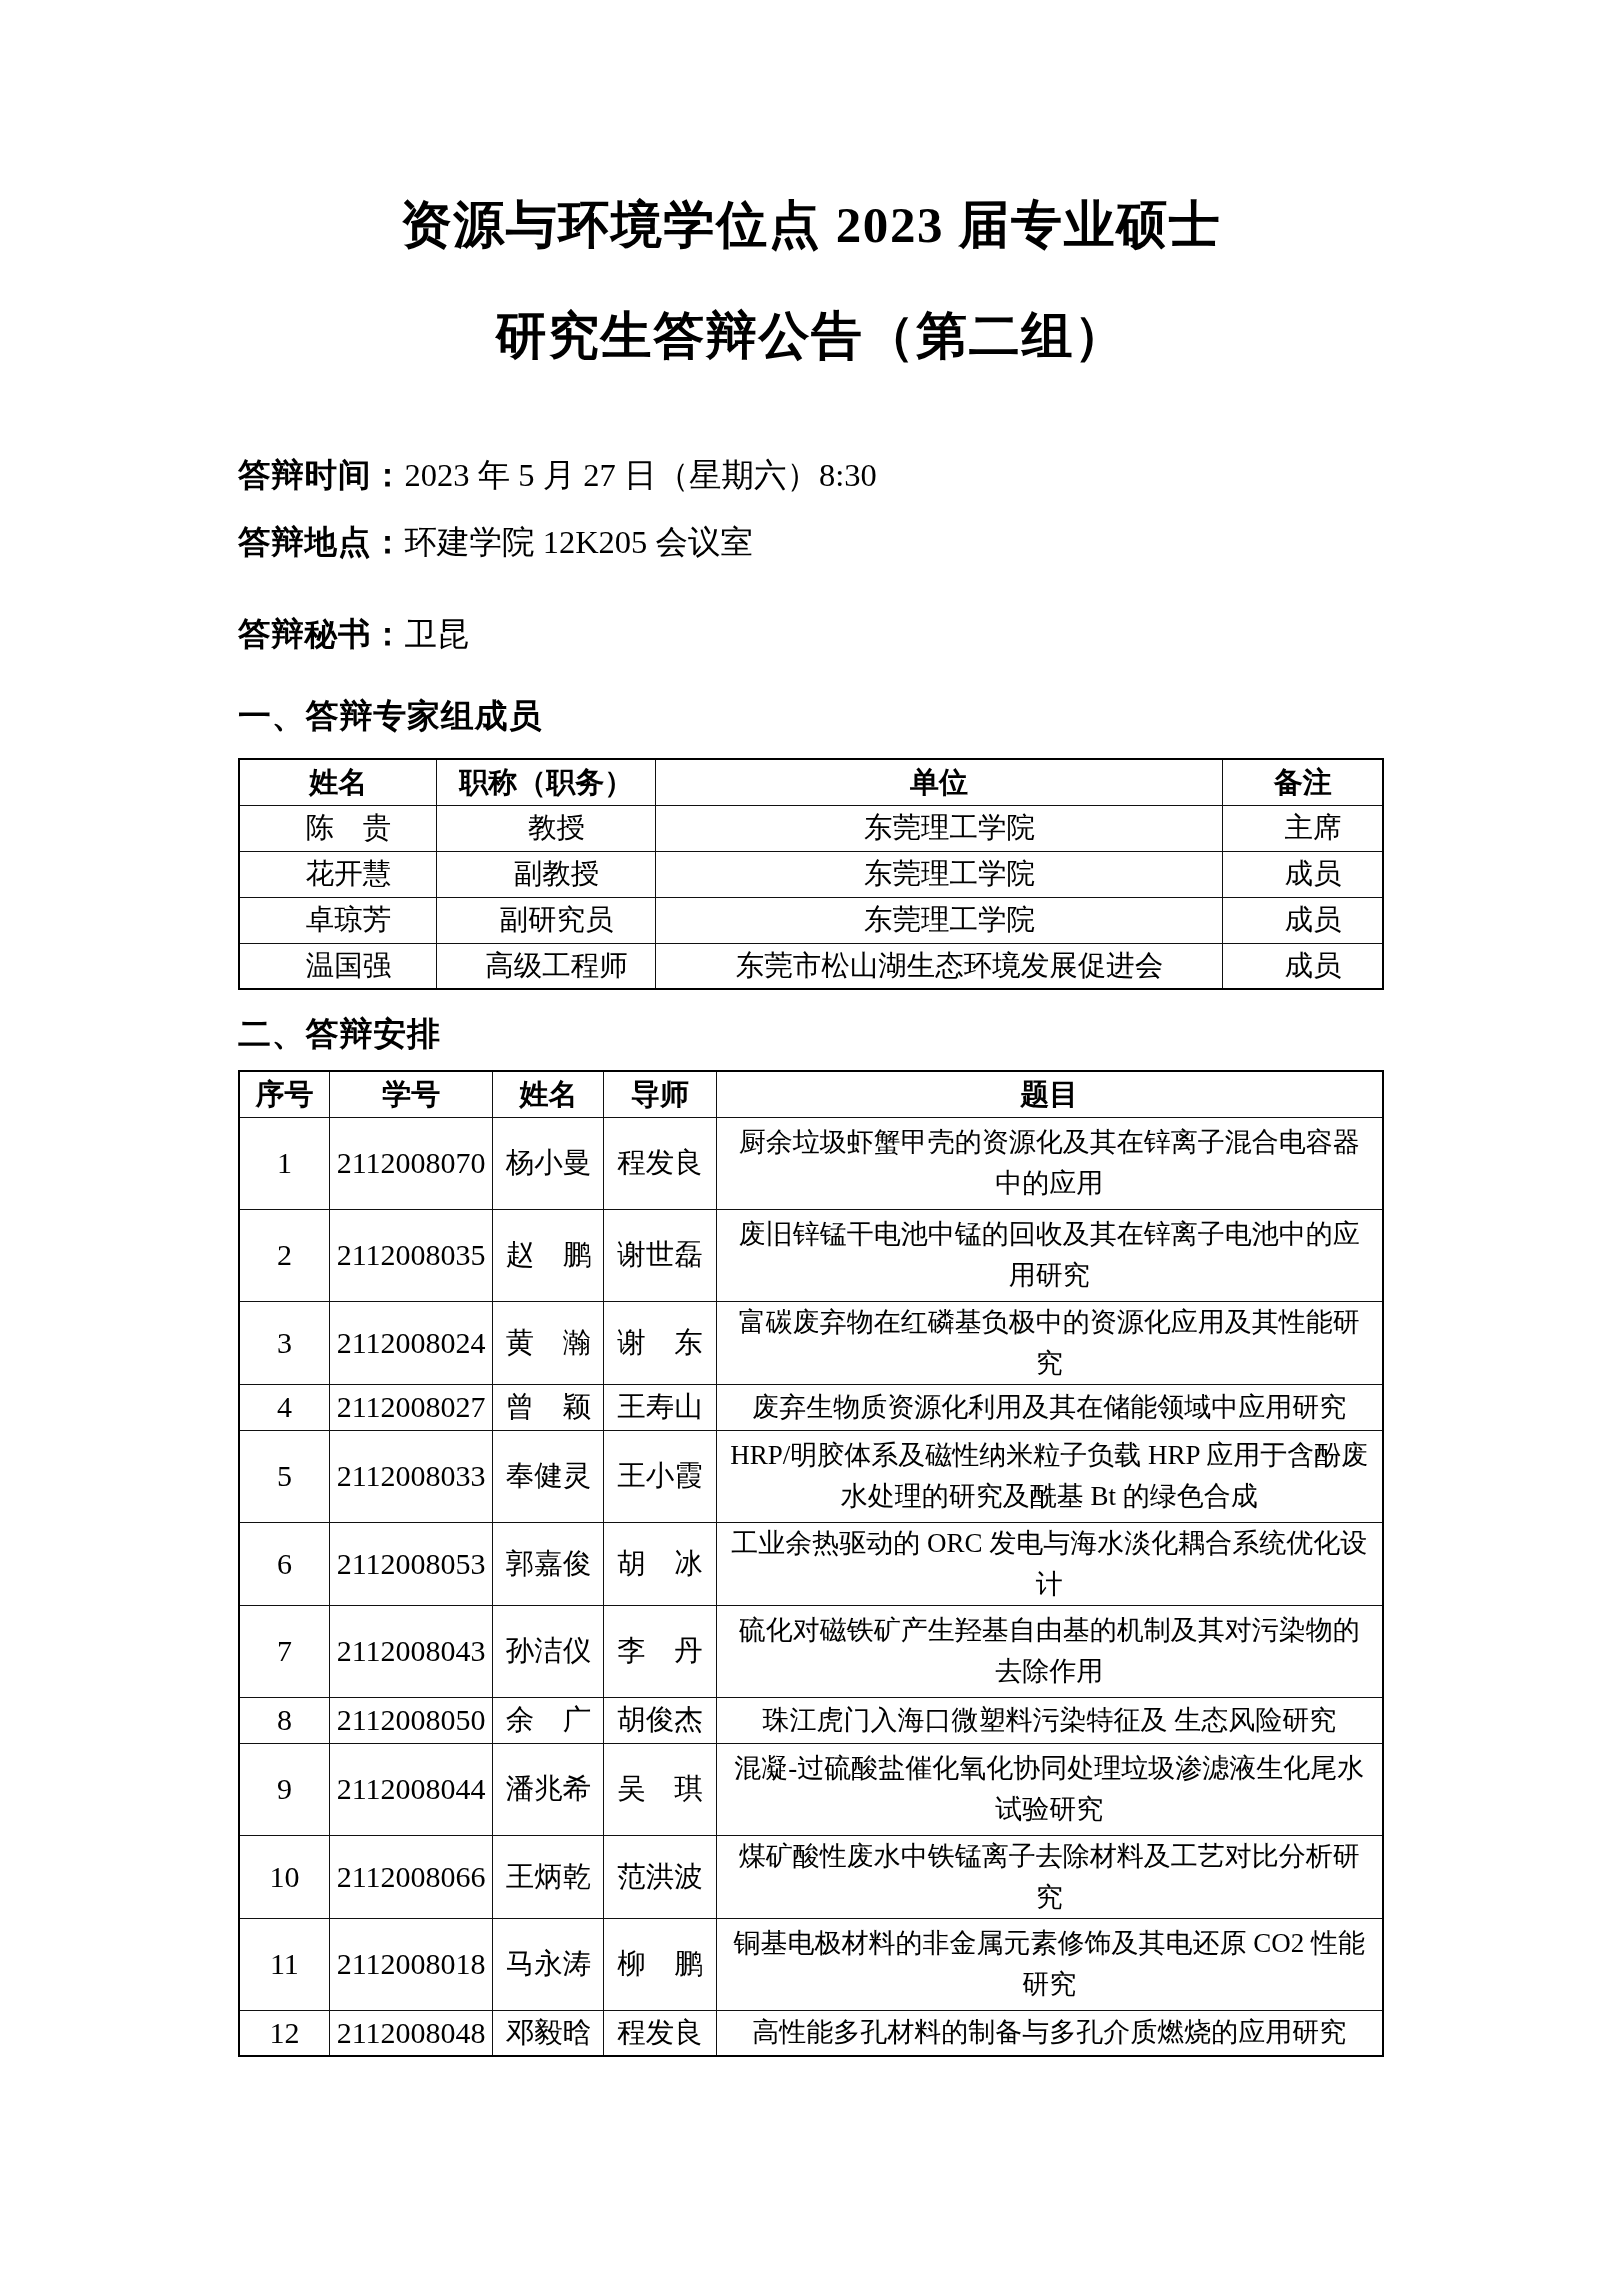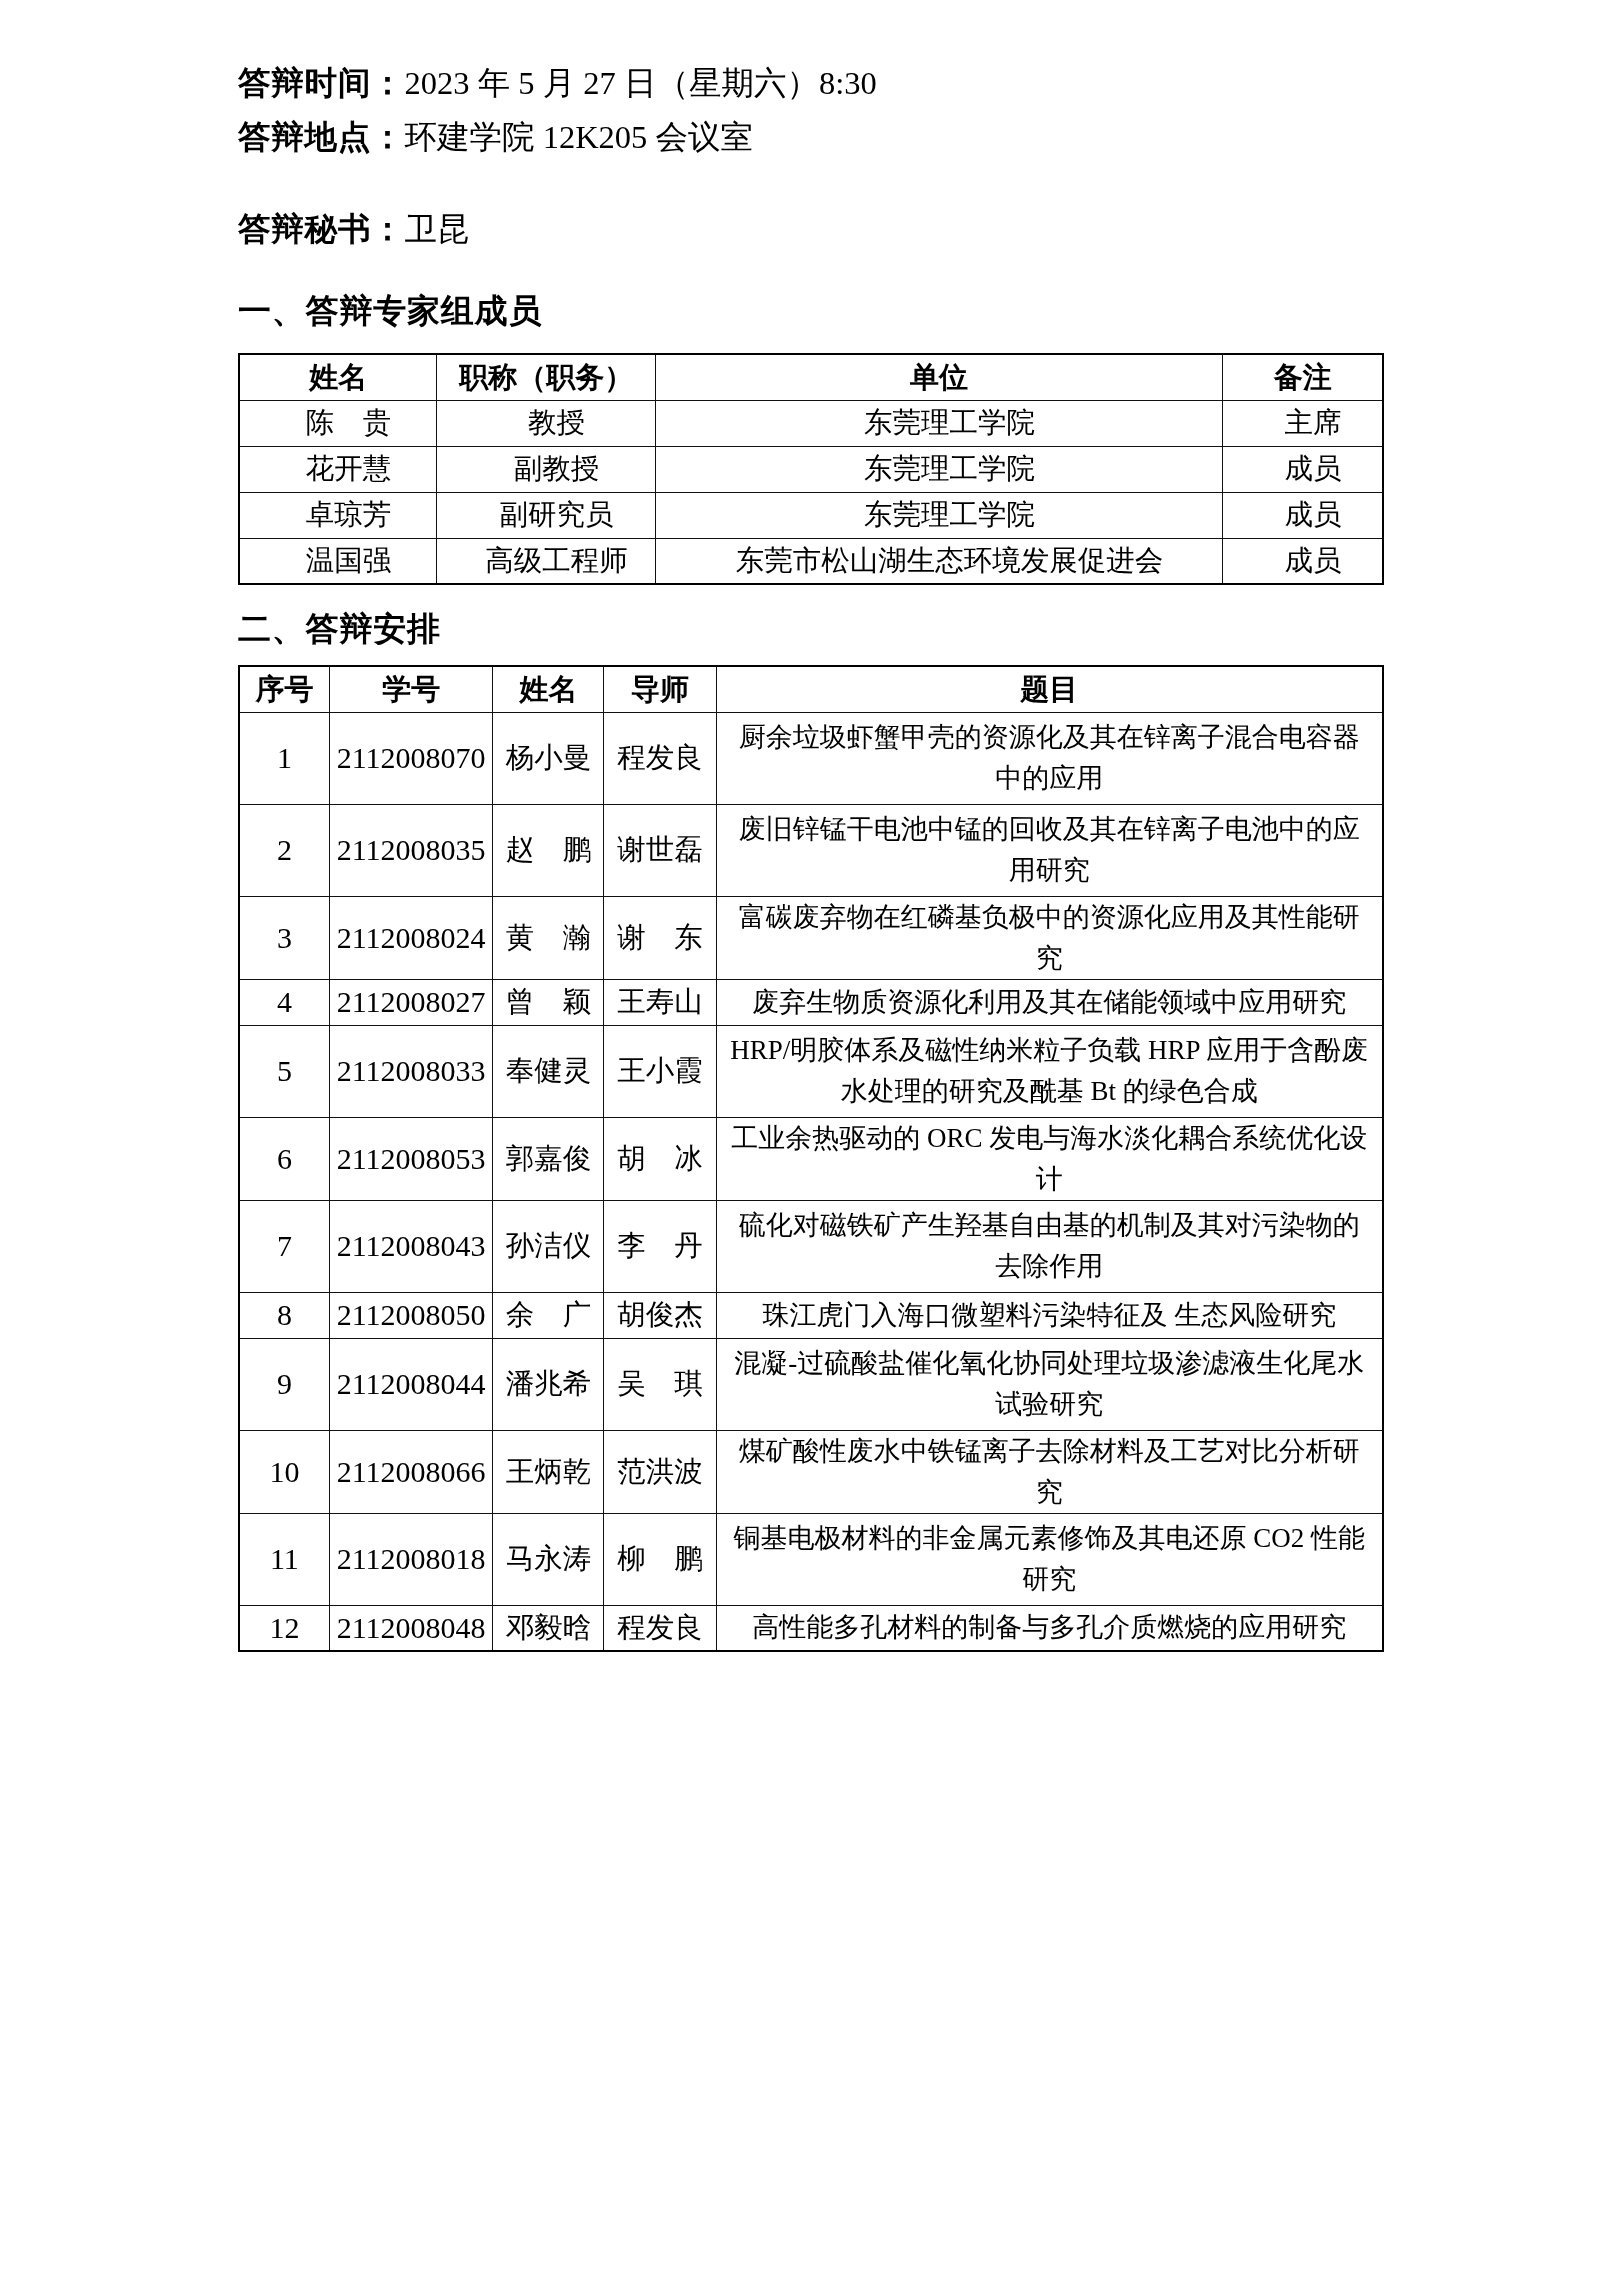--- a/index.html
+++ b/index.html
@@ -23,21 +23,21 @@
     letter-spacing: 1.6px;
   }
   .info-line {
     font-size: 32.5px;
     line-height: 46px;
     white-space: nowrap;
   }
   .info-line .label { font-weight: bold; letter-spacing: 0.8px; }
   .info-line .value { font-weight: normal; }
   .info-time      { margin-top: 60px; }
-  .info-location  { margin-top: 8px; }
+  .info-location  { margin-top: 21px; }
   .info-secretary { margin-top: 46px; }
   .section-heading {
     font-size: 33px;
     font-weight: bold;
     line-height: 46px;
     letter-spacing: 0.8px;
   }
   .heading-experts  { margin-top: 36px; }
   .heading-schedule { margin-top: 20.6px; }
 
@@ -81,20 +81,24 @@
     font-size: 27px;
     line-height: 41px;
     padding: 0 12px;
   }
 </style>
 </head>
 <body>
 
 <div class="page">
 
+  <div class="doc-title">
+    <div>资源与环境学位点 2023 届专业硕士</div>
+    <div>研究生答辩公告（第二组）</div>
+  </div>
 
   <div class="info-line info-time">
     <span class="label">答辩时间：</span><span class="value">2023 年 5 月 27 日（星期六）8:30</span>
   </div>
   <div class="info-line info-location">
     <span class="label">答辩地点：</span><span class="value">环建学院 12K205 会议室</span>
   </div>
   <div class="info-line info-secretary">
     <span class="label">答辩秘书：</span><span class="value">卫昆</span>
   </div>

